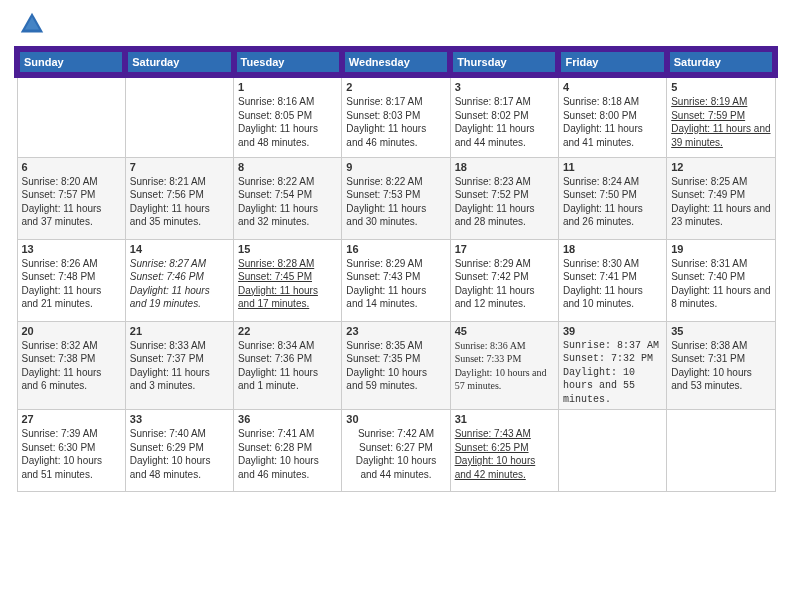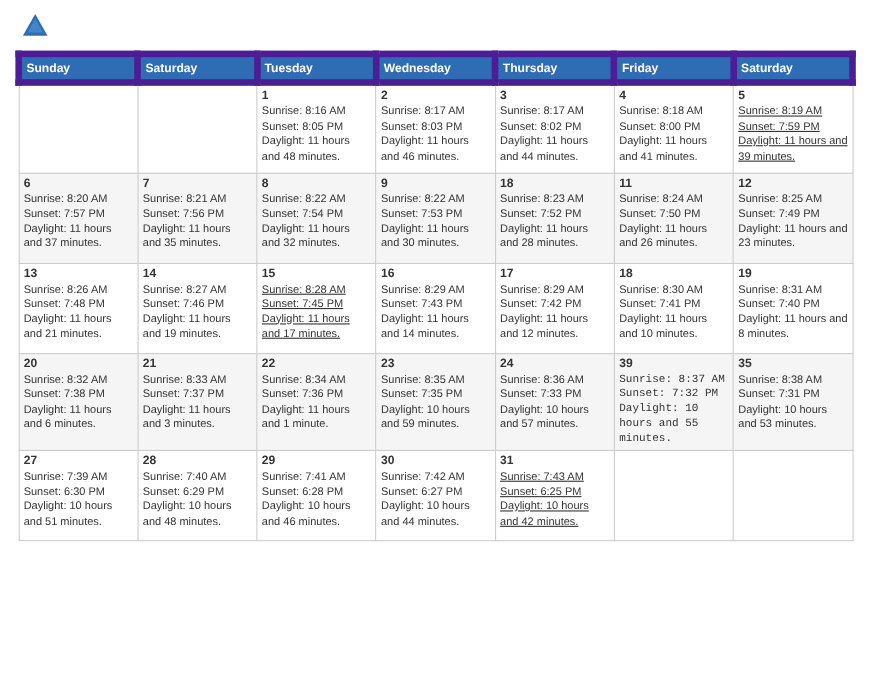--- a/index.html
+++ b/index.html
@@ -214,21 +214,21 @@
         </tr>
         <tr>
           <td>
             <span class="day-number">13</span>
             <div class="day-info" style="white-space: pre-line;">Sunrise: 8:26 AM
 Sunset: 7:48 PM
 Daylight: 11 hours and 21 minutes.</div>
           </td>
           <td>
             <span class="day-number">14</span>
-            <div class="day-info" style="white-space: pre-line;">Sunrise: 8:27 AM
+            <div class="day-info" style="white-space: pre-line; font-style: italic;">Sunrise: 8:27 AM
 Sunset: 7:46 PM
 Daylight: 11 hours and 19 minutes.</div>
           </td>
           <td>
             <span class="day-number">15</span>
             <div class="day-info" style="white-space: pre-line; text-decoration: underline;">Sunrise: 8:28 AM
 Sunset: 7:45 PM
 Daylight: 11 hours and 17 minutes.</div>
           </td>
           <td>
@@ -275,22 +275,22 @@
 Sunset: 7:36 PM
 Daylight: 11 hours and 1 minute.</div>
           </td>
           <td>
             <span class="day-number">23</span>
             <div class="day-info" style="white-space: pre-line;">Sunrise: 8:35 AM
 Sunset: 7:35 PM
 Daylight: 10 hours and 59 minutes.</div>
           </td>
           <td>
-            <span class="day-number">24</span>
-            <div class="day-info" style="white-space: pre-line;">Sunrise: 8:36 AM
+            <span class="day-number">45</span>
+            <div class="day-info" style="white-space: pre-line; font-family: Liberation Serif, serif;">Sunrise: 8:36 AM
 Sunset: 7:33 PM
 Daylight: 10 hours and 57 minutes.</div>
           </td>
           <td>
             <span class="day-number">39</span>
             <div class="day-info" style="white-space: pre-line; font-family: Liberation Mono, monospace;">Sunrise: 8:37 AM
 Sunset: 7:32 PM
 Daylight: 10 hours and 55 minutes.</div>
           </td>
           <td>
@@ -301,34 +301,34 @@
           </td>
         </tr>
         <tr>
           <td>
             <span class="day-number">27</span>
             <div class="day-info" style="white-space: pre-line;">Sunrise: 7:39 AM
 Sunset: 6:30 PM
 Daylight: 10 hours and 51 minutes.</div>
           </td>
           <td>
-            <span class="day-number">28</span>
+            <span class="day-number">33</span>
             <div class="day-info" style="white-space: pre-line;">Sunrise: 7:40 AM
 Sunset: 6:29 PM
 Daylight: 10 hours and 48 minutes.</div>
           </td>
           <td>
-            <span class="day-number">29</span>
+            <span class="day-number">36</span>
             <div class="day-info" style="white-space: pre-line;">Sunrise: 7:41 AM
 Sunset: 6:28 PM
 Daylight: 10 hours and 46 minutes.</div>
           </td>
           <td>
             <span class="day-number">30</span>
-            <div class="day-info" style="white-space: pre-line;">Sunrise: 7:42 AM
+            <div class="day-info" style="white-space: pre-line; text-align: center;">Sunrise: 7:42 AM
 Sunset: 6:27 PM
 Daylight: 10 hours and 44 minutes.</div>
           </td>
           <td>
             <span class="day-number">31</span>
             <div class="day-info" style="white-space: pre-line; text-decoration: underline;">Sunrise: 7:43 AM
 Sunset: 6:25 PM
 Daylight: 10 hours and 42 minutes.</div>
           </td>
           <td class="empty-cell"></td>

